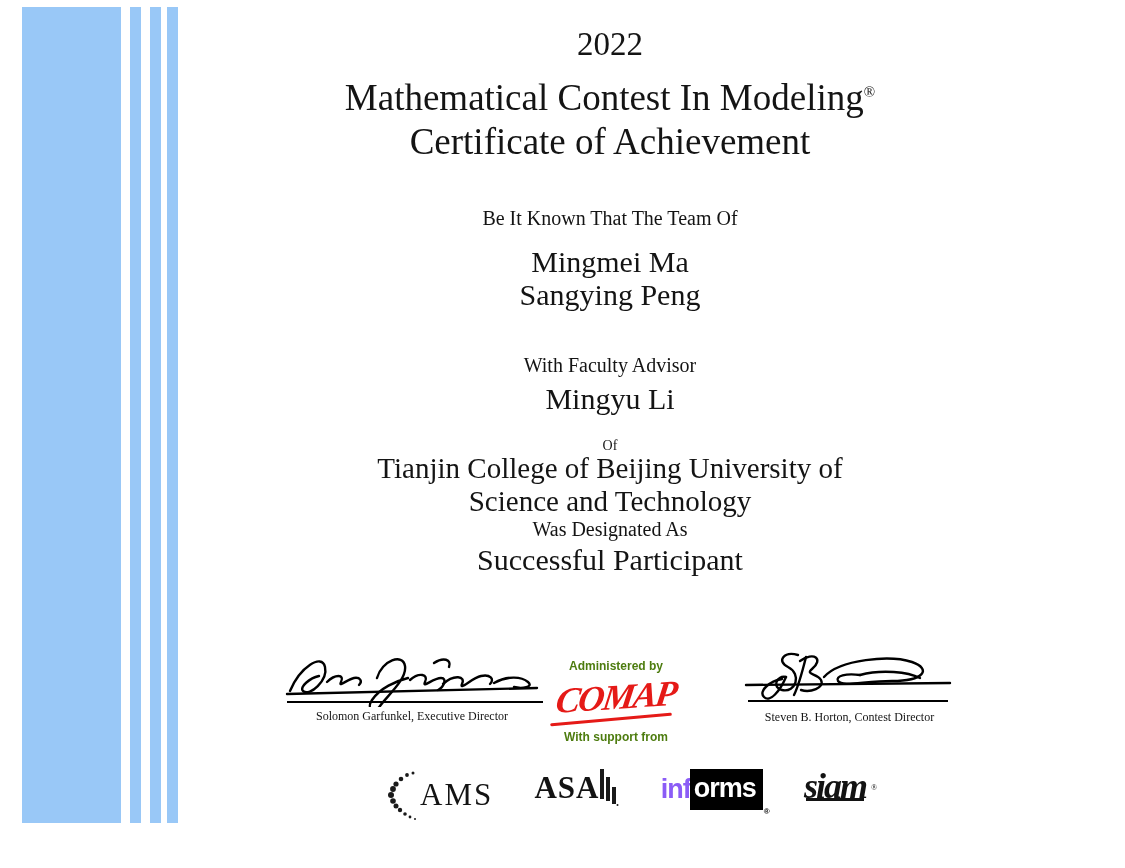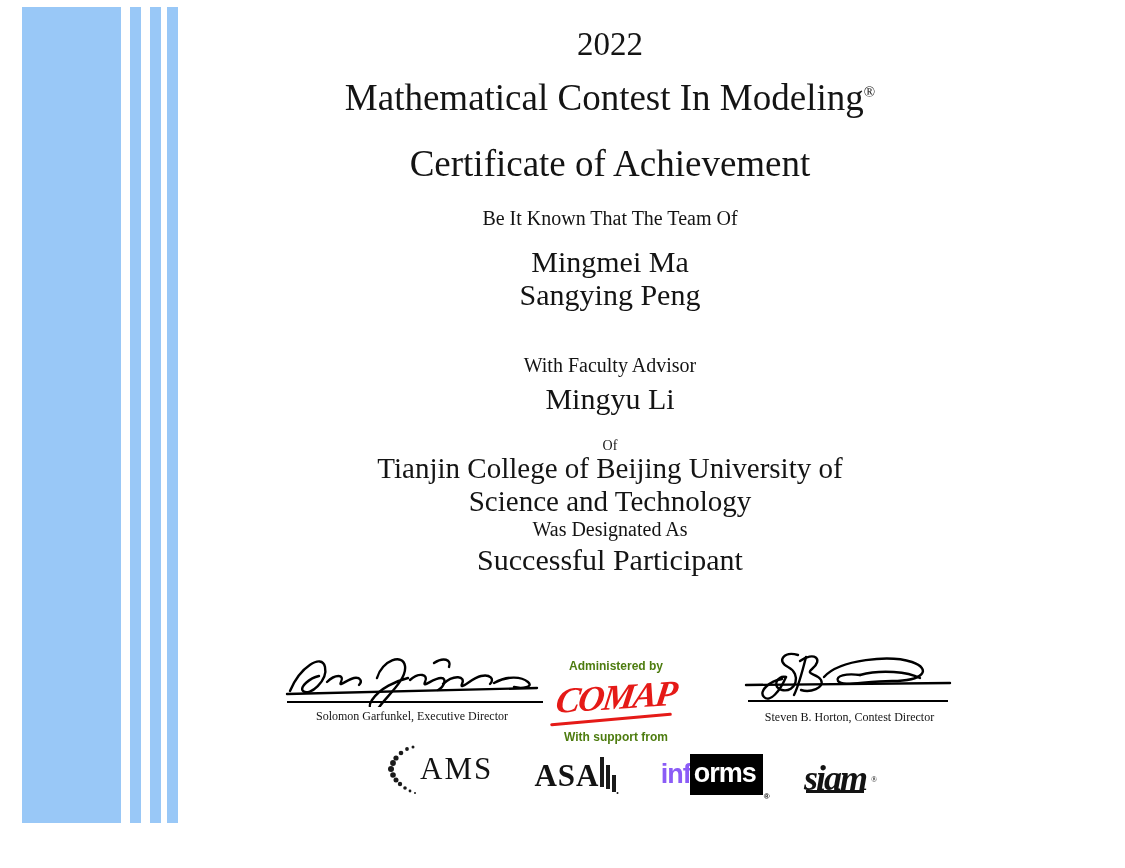--- a/index.html
+++ b/index.html
@@ -21,21 +21,21 @@
   .stripe{position:absolute;top:7px;height:816px;background:var(--stripe-blue);}
   .stripe.wide{left:22px;width:99px;}
   .stripe.s1{left:130px;width:11px;}
   .stripe.s2{left:150px;width:11px;}
   .stripe.s3{left:167px;width:11px;}
   
   .cline{position:absolute;left:190px;width:840px;text-align:center;white-space:nowrap;}
   .year{top:26px;font-size:33px;}
   .title{top:76px;font-size:37px;}
   .title sup{font-size:15px;vertical-align:super;}
-  .subtitle{top:142px;font-size:37px;}
+  .subtitle{top:120px;font-size:37px;}
   .intro{font-size:20px;}
   .team-intro{top:207px;}
   .names{top:245px;font-size:30px;line-height:33px;}
   .advisor-intro{top:354px;}
   .advisor-name{top:382px;font-size:30px;}
   .of-label{top:438px;font-size:14px;}
   .institution{top:452px;font-size:29px;line-height:33px;}
   .designated-intro{top:518px;}
   .designation{top:543px;font-size:30px;}
   
@@ -63,22 +63,22 @@
     color:var(--comap-red);
     transform:skewX(-12deg) rotate(-4deg);
   }
   .comap-swash{
     position:absolute;left:10px;top:42px;width:122px;height:3px;
     background:var(--comap-red);transform:rotate(-5deg);border-radius:2px;
   }
   .support-label{display:block;margin-top:2px;}
   
   .logo-row{
-    position:absolute;left:386px;top:737px;width:480px;height:58px;
-    display:flex;align-items:flex-end;justify-content:space-between;
+    position:absolute;left:386px;top:769px;width:480px;height:58px;
+    display:flex;align-items:flex-start;justify-content:space-between;
   }
   .logo{display:flex;align-items:center;color:#131313;}
   .ams-text{font-size:31px;letter-spacing:2px;margin-left:2px;}
   .asa-text{font-size:31px;letter-spacing:1px;font-weight:bold;font-family:"Liberation Serif",serif;}
   .informs{display:flex;align-items:center;position:relative;
     font-family:"Liberation Sans","DejaVu Sans",sans-serif;font-weight:bold;}
   .informs .inf{font-size:27px;letter-spacing:-1px;color:#8b5cf6;}
   .informs .orms{font-size:27px;letter-spacing:-1px;color:#fff;background:#000;
     padding:4px 7px 6px 4px;margin-left:-1px;}
   .informs .reg{position:absolute;right:-7px;bottom:-6px;font-size:8px;color:#000;}

